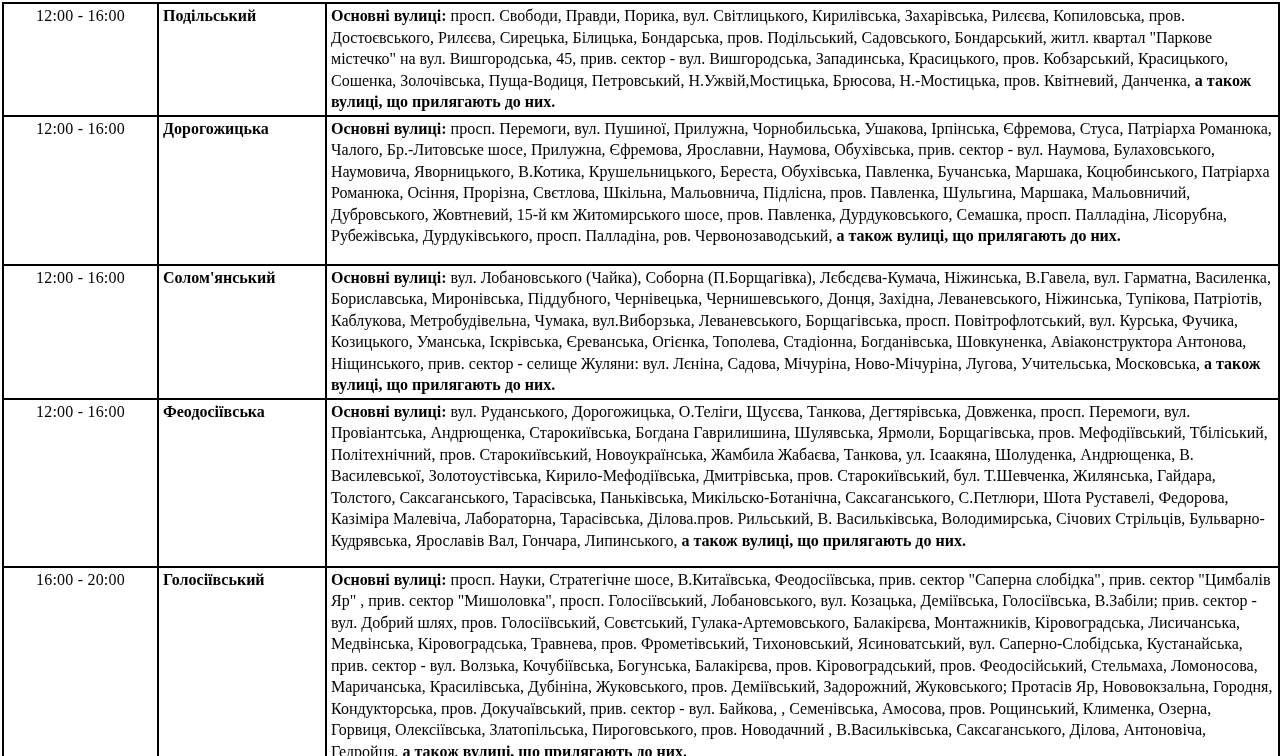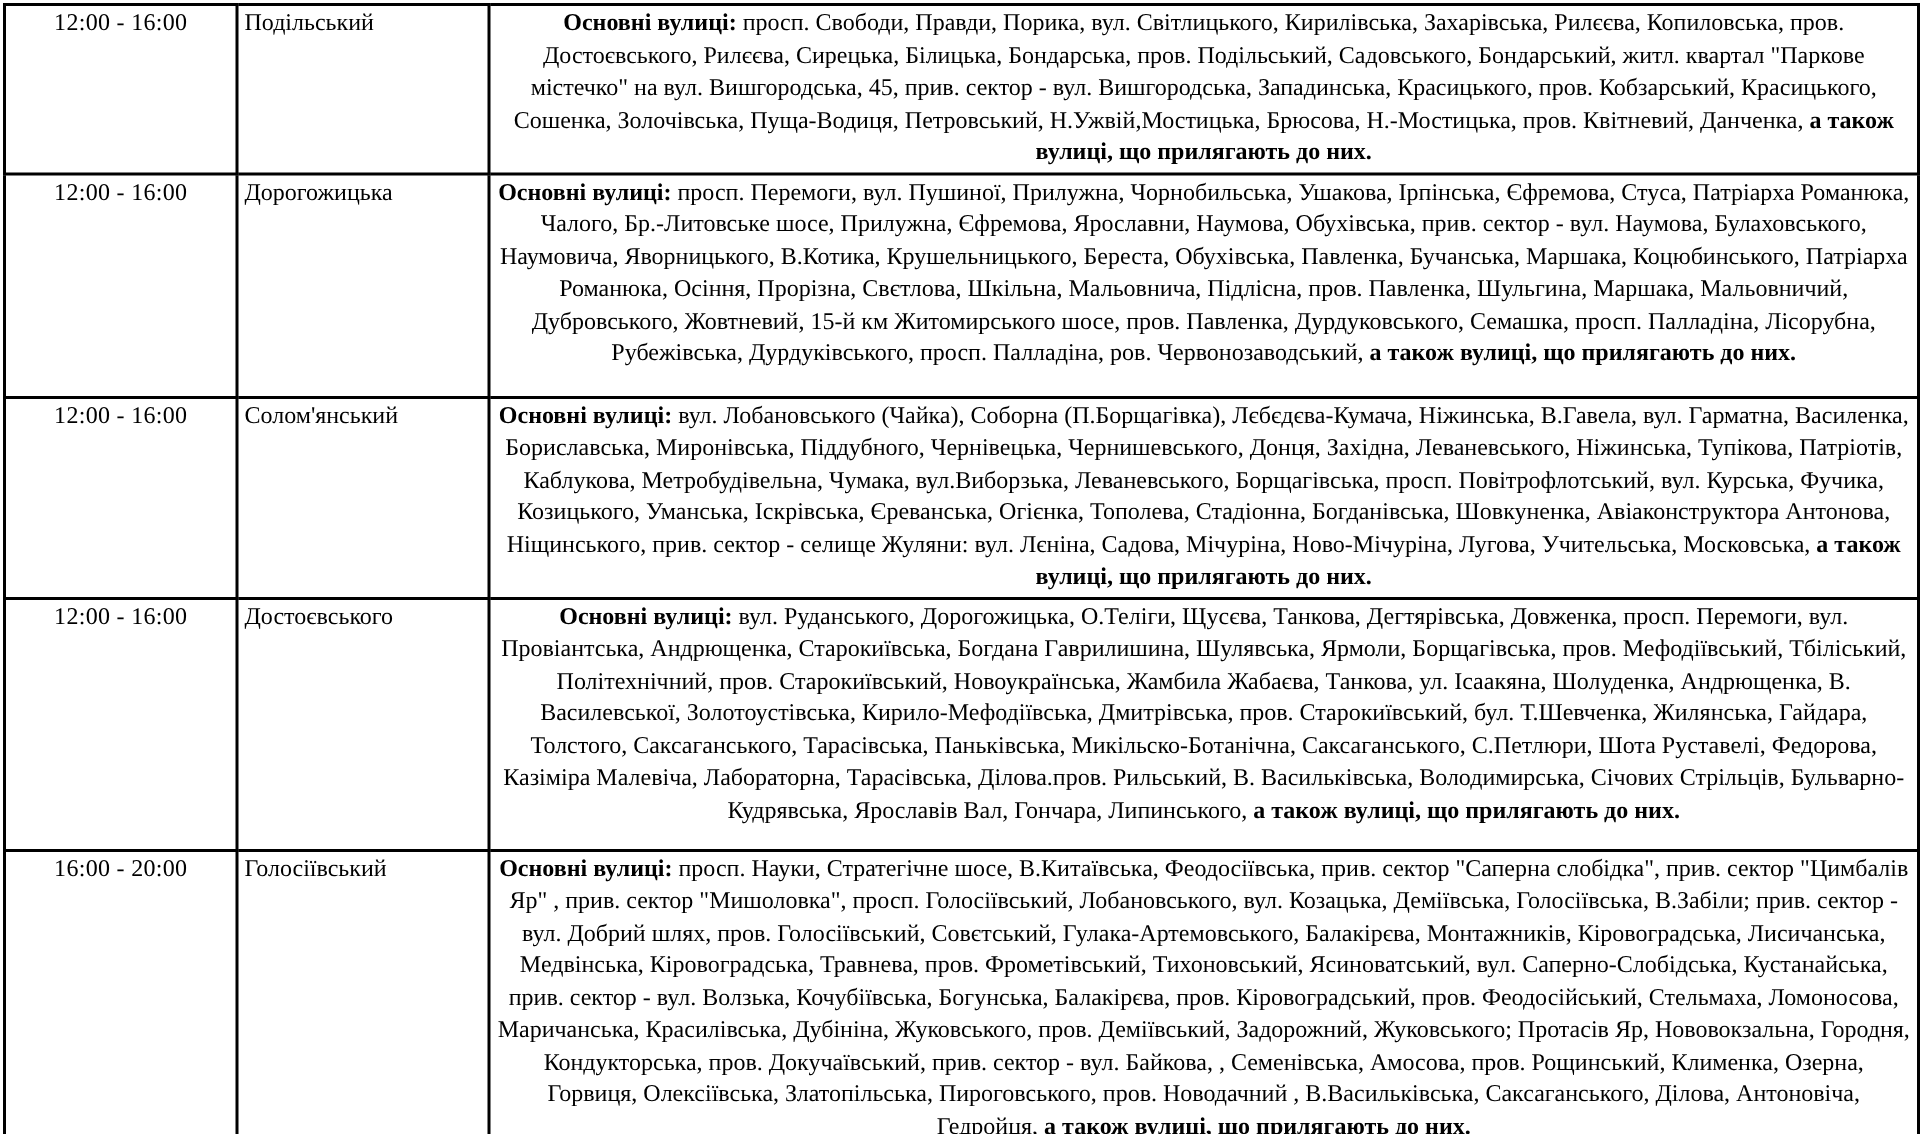--- a/index.html
+++ b/index.html
@@ -31,25 +31,25 @@
     padding: 1px 4px 2px 4px;
     overflow: hidden;
     margin-left: 48px;
   }
   td.time-cell {
     text-align: center;
     padding-top: 2px;
     letter-spacing: 0.2px;
   }
   td.district-cell {
-    font-weight: normal;
+    font-weight: bold;
     padding-left: 6px;
   }
   td.streets-cell {
-    text-align: center;
+    text-align: left;
   }
   .streets-label, .streets-note {
     font-weight: bold;
   }
 </style>
 </head>
 <body>
 
 <div class="page">
   <table class="schedule">
@@ -69,21 +69,21 @@
         <td class="district-cell">Дорогожицька</td>
         <td class="streets-cell"><span class="streets-label">Основні вулиці:</span><span class="streets-body"> просп. Перемоги, вул. Пушиної, Прилужна, Чорнобильська, Ушакова, Ірпінська, Єфремова, Стуса, Патріарха Романюка, Чалого, Бр.-Литовське шосе,  Прилужна, Єфремова, Ярославни, Наумова, Обухівська, прив. сектор - вул. Наумова, Булаховського, Наумовича, Яворницького, В.Котика, Крушельницького, Береста, Обухівська, Павленка, Бучанська, Маршака, Коцюбинського, Патріарха Романюка, Осіння, Прорізна, Свєтлова, Шкільна, Мальовнича, Підлісна, пров. Павленка, Шульгина, Маршака, Мальовничий, Дубровського, Жовтневий, 15-й км Житомирського шосе, пров. Павленка, Дурдуковського, Семашка, просп. Палладіна, Лісорубна, Рубежівська, Дурдуківського, просп. Палладіна, ров. Червонозаводський,  </span><span class="streets-note">а також вулиці, що прилягають до них.</span></td>
       </tr>
       <tr style="height:131px">
         <td class="time-cell">12:00 - 16:00</td>
         <td class="district-cell">Солом'янський</td>
         <td class="streets-cell"><span class="streets-label">Основні вулиці:</span><span class="streets-body"> вул. Лобановського (Чайка), Соборна (П.Борщагівка), Лєбєдєва-Кумача, Ніжинська, В.Гавела, вул. Гарматна, Василенка, Бориславська, Миронівська, Піддубного, Чернівецька, Чернишевського, Донця, Західна, Леваневського, Ніжинська, Тупікова, Патріотів, Каблукова, Метробудівельна, Чумака, вул.Виборзька, Леваневського, Борщагівська, просп. Повітрофлотський, вул. Курська, Фучика, Козицького, Уманська, Іскрівська, Єреванська, Огієнка, Тополева, Стадіонна, Богданівська, Шовкуненка, Авіаконструктора Антонова, Ніщинського,  прив. сектор - селище Жуляни: вул. Лєніна, Садова, Мічуріна, Ново-Мічуріна, Лугова, Учительська, Московська, </span><span class="streets-note">а також вулиці, що прилягають до них.</span></td>
       </tr>
       <tr style="height:168px">
         <td class="time-cell">12:00 - 16:00</td>
-        <td class="district-cell">Достоєвського</td>
+        <td class="district-cell">Феодосіївська</td>
         <td class="streets-cell"><span class="streets-label">Основні вулиці:</span><span class="streets-body"> вул. Руданського, Дорогожицька, О.Теліги, Щусєва, Танкова, Дегтярівська, Довженка, просп. Перемоги, вул. Провіантська, Андрющенка, Старокиївська, Богдана Гаврилишина, Шулявська, Ярмоли, Борщагівська, пров. Мефодіївський, Тбіліський, Політехнічний, пров. Старокиївський, Новоукраїнська, Жамбила Жабаєва, Танкова, ул. Ісаакяна, Шолуденка, Андрющенка, В. Василевської, Золотоустівська, Кирило-Мефодіївська, Дмитрівська, пров. Старокиївський, бул. Т.Шевченка, Жилянська, Гайдара, Толстого, Саксаганського, Тарасівська, Паньківська, Микільско-Ботанічна,  Саксаганського, С.Петлюри, Шота Руставелі, Федорова, Казіміра Малевіча,  Лабораторна, Тарасівська, Ділова.пров. Рильський, В. Васильківська, Володимирська, Січових Стрільців, Бульварно-Кудрявська, Ярославів Вал, Гончара, Липинського, </span><span class="streets-note">а також вулиці, що прилягають до них.</span></td>
       </tr>
       <tr style="height:194px">
         <td class="time-cell">16:00 - 20:00</td>
         <td class="district-cell">Голосіївський</td>
         <td class="streets-cell"><span class="streets-label">Основні вулиці:</span><span class="streets-body">  просп. Науки, Стратегічне шосе, В.Китаївська, Феодосіївська, прив. сектор "Саперна слобідка", прив. сектор "Цимбалів Яр" , прив. сектор "Мишоловка", просп. Голосіївський, Лобановського, вул. Козацька, Деміївська, Голосіївська, В.Забіли; прив. сектор - вул. Добрий шлях, пров. Голосіївський, Совєтський, Гулака-Артемовського, Балакірєва, Монтажників, Кіровоградська, Лисичанська, Медвінська, Кіровоградська, Травнева, пров. Фрометівський, Тихоновський, Ясиноватський, вул. Саперно-Слобідська, Кустанайська, прив. сектор - вул. Волзька, Кочубіївська, Богунська, Балакірєва, пров. Кіровоградський, пров. Феодосійський, Стельмаха, Ломоносова, Маричанська, Красилівська, Дубініна, Жуковського, пров. Деміївський, Задорожний, Жуковського; Протасів Яр, Нововокзальна, Городня, Кондукторська, пров. Докучаївський, прив. сектор - вул. Байкова, , Семенівська, Амосова, пров. Рощинський,  Клименка, Озерна, Горвиця, Олексіївська, Златопільська, Пироговського, пров. Новодачний , В.Васильківська, Саксаганського, Ділова, Антоновіча, Гедройця, </span><span class="streets-note">а також вулиці, що прилягають до них.</span></td>
       </tr>
     </tbody>
   </table>
 </div>

